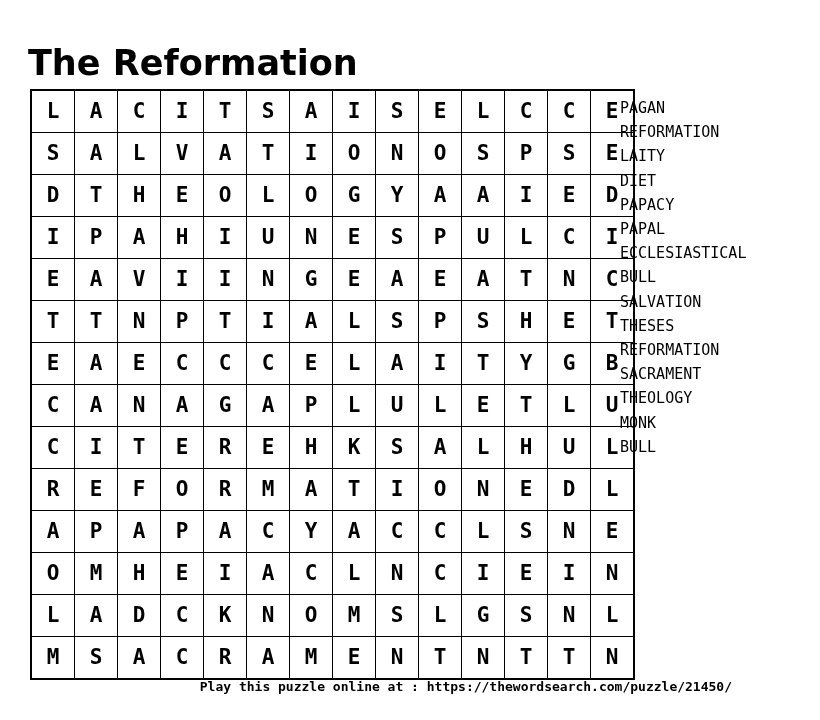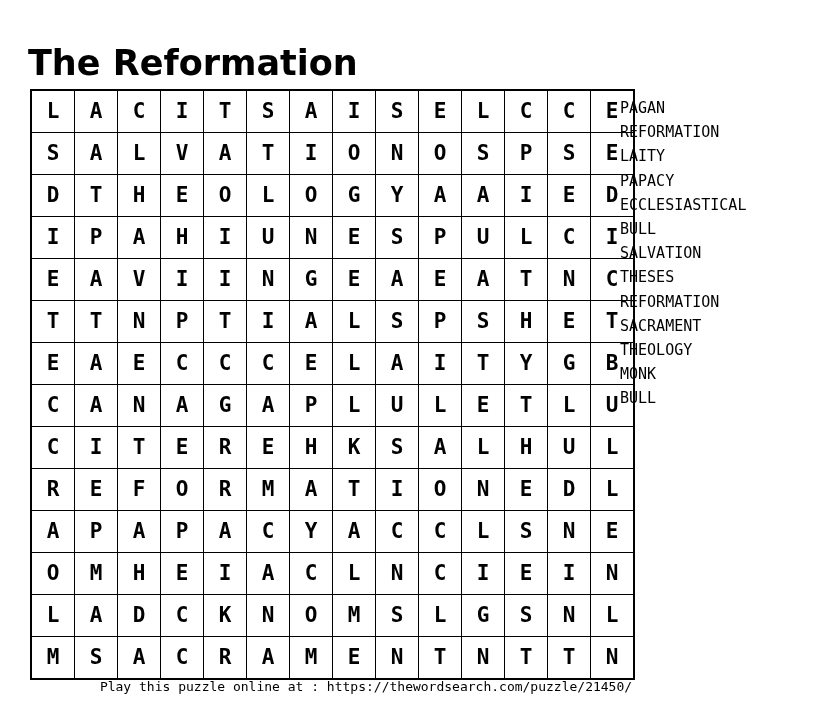--- a/index.html
+++ b/index.html
@@ -63,23 +63,24 @@
     line-height: 24.2px;
   }
   #words div {
     white-space: nowrap;
   }
   #footer {
     position: absolute;
     left: 0;
     top: 679px;
     width: 732px;
-    text-align: center;
+    text-align: right;
     font-size: 13px;
     font-family: "DejaVu Sans Mono", monospace;
+    font-weight: bold;
   }
 </style>
 </head>
 <body>
 
 <div id="page">
 
   <h1 id="title">The Reformation</h1>
 
   <div id="grid-wrap">
@@ -310,21 +311,23 @@
             <td>N</td>
           </tr>
         </tbody>
     </table>
   </div>
 
   <div id="words">
       <div>PAGAN</div>
       <div>REFORMATION</div>
       <div>LAITY</div>
+      <div>DIET</div>
       <div>PAPACY</div>
+      <div>PAPAL</div>
       <div>ECCLESIASTICAL</div>
       <div>BULL</div>
       <div>SALVATION</div>
       <div>THESES</div>
       <div>REFORMATION</div>
       <div>SACRAMENT</div>
       <div>THEOLOGY</div>
       <div>MONK</div>
       <div>BULL</div>
     </div>

